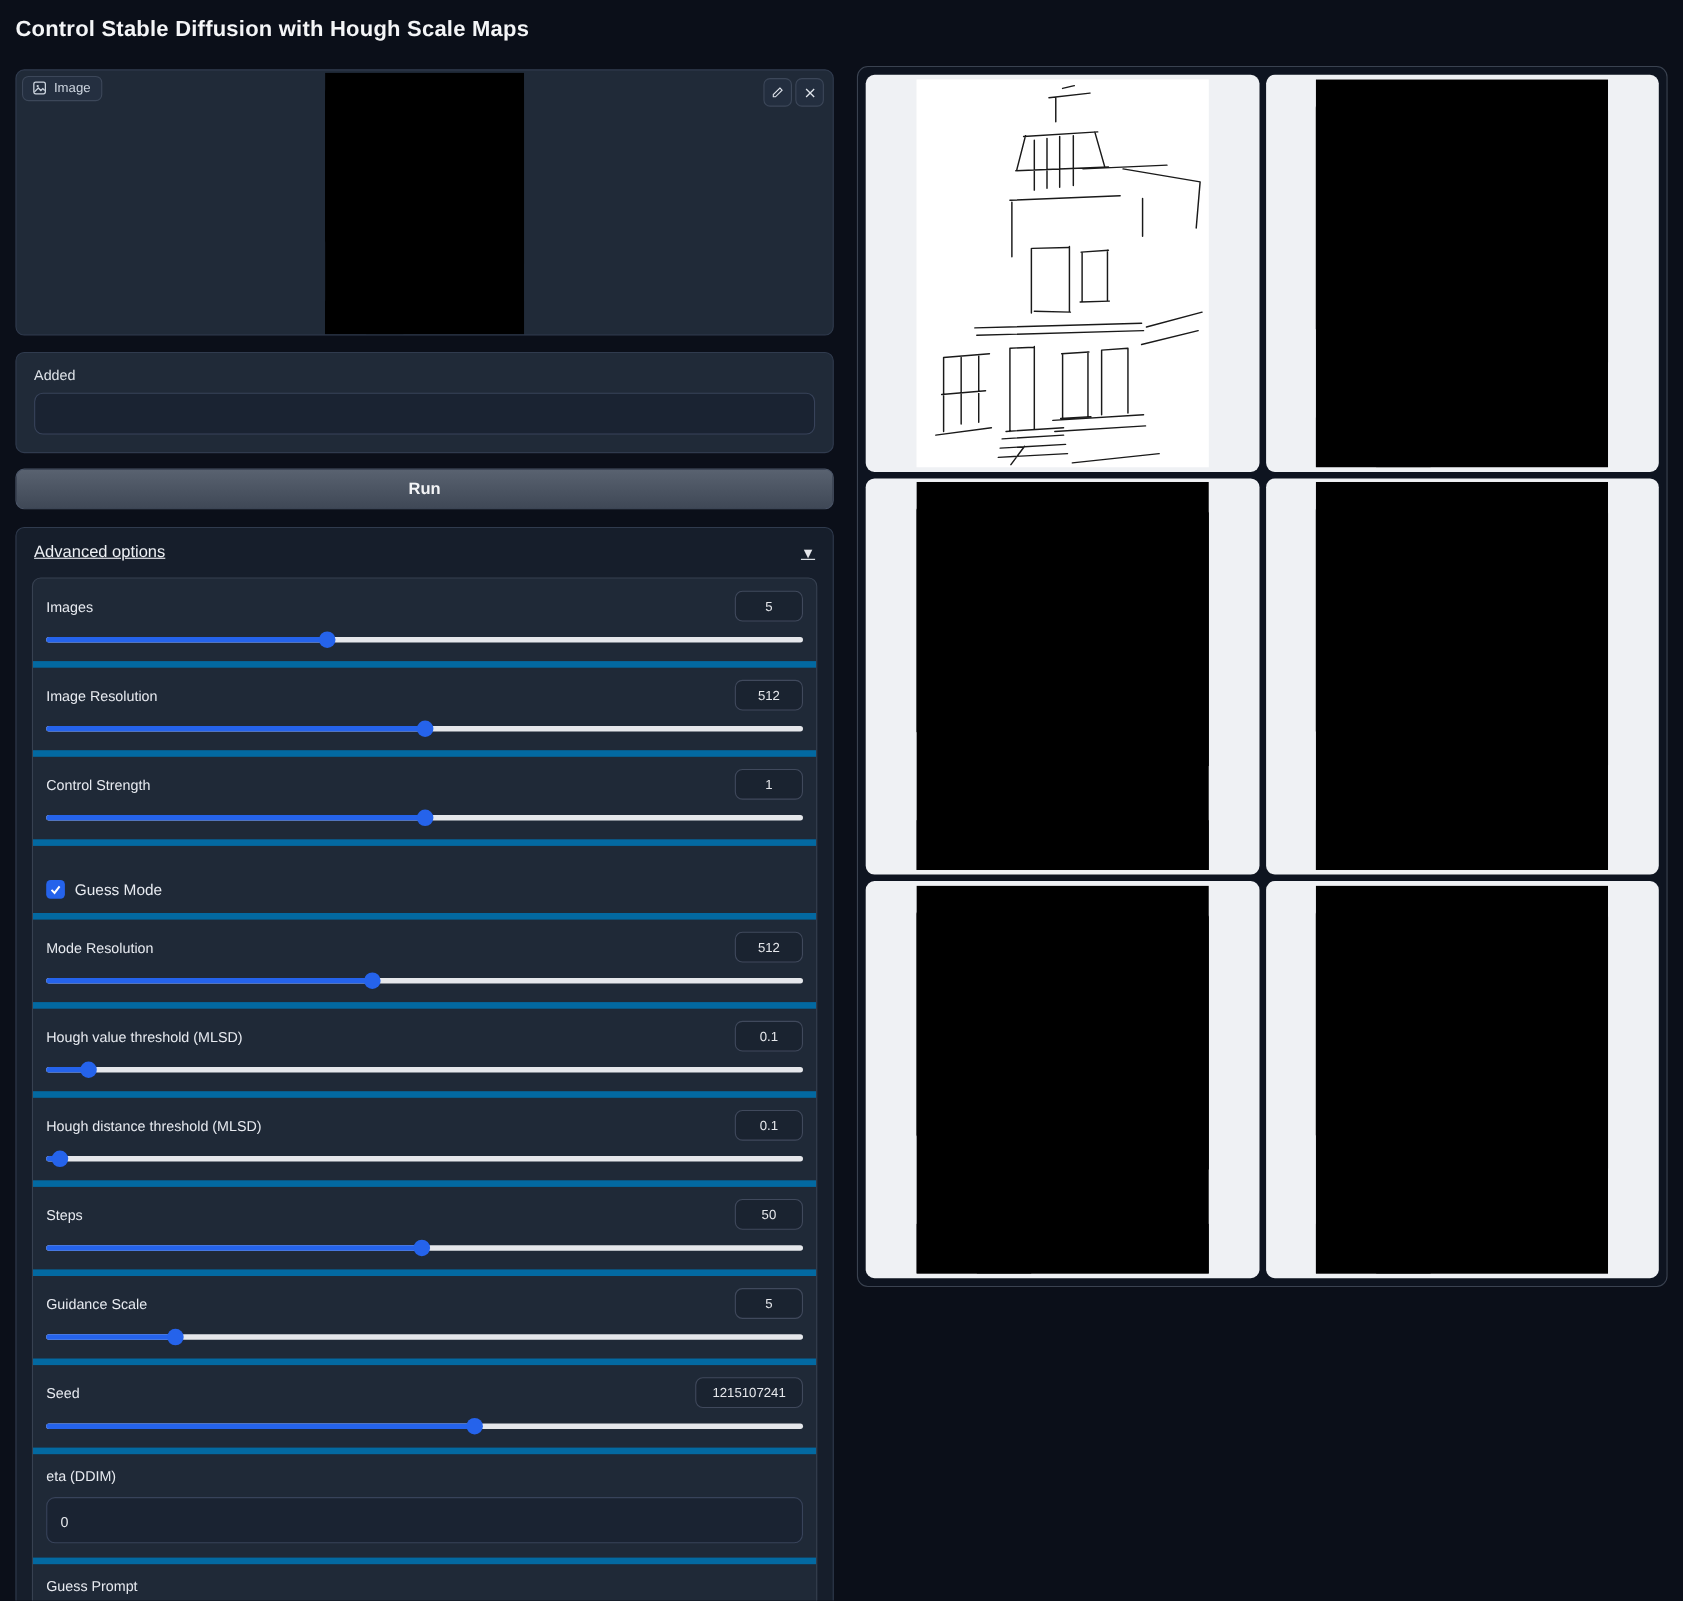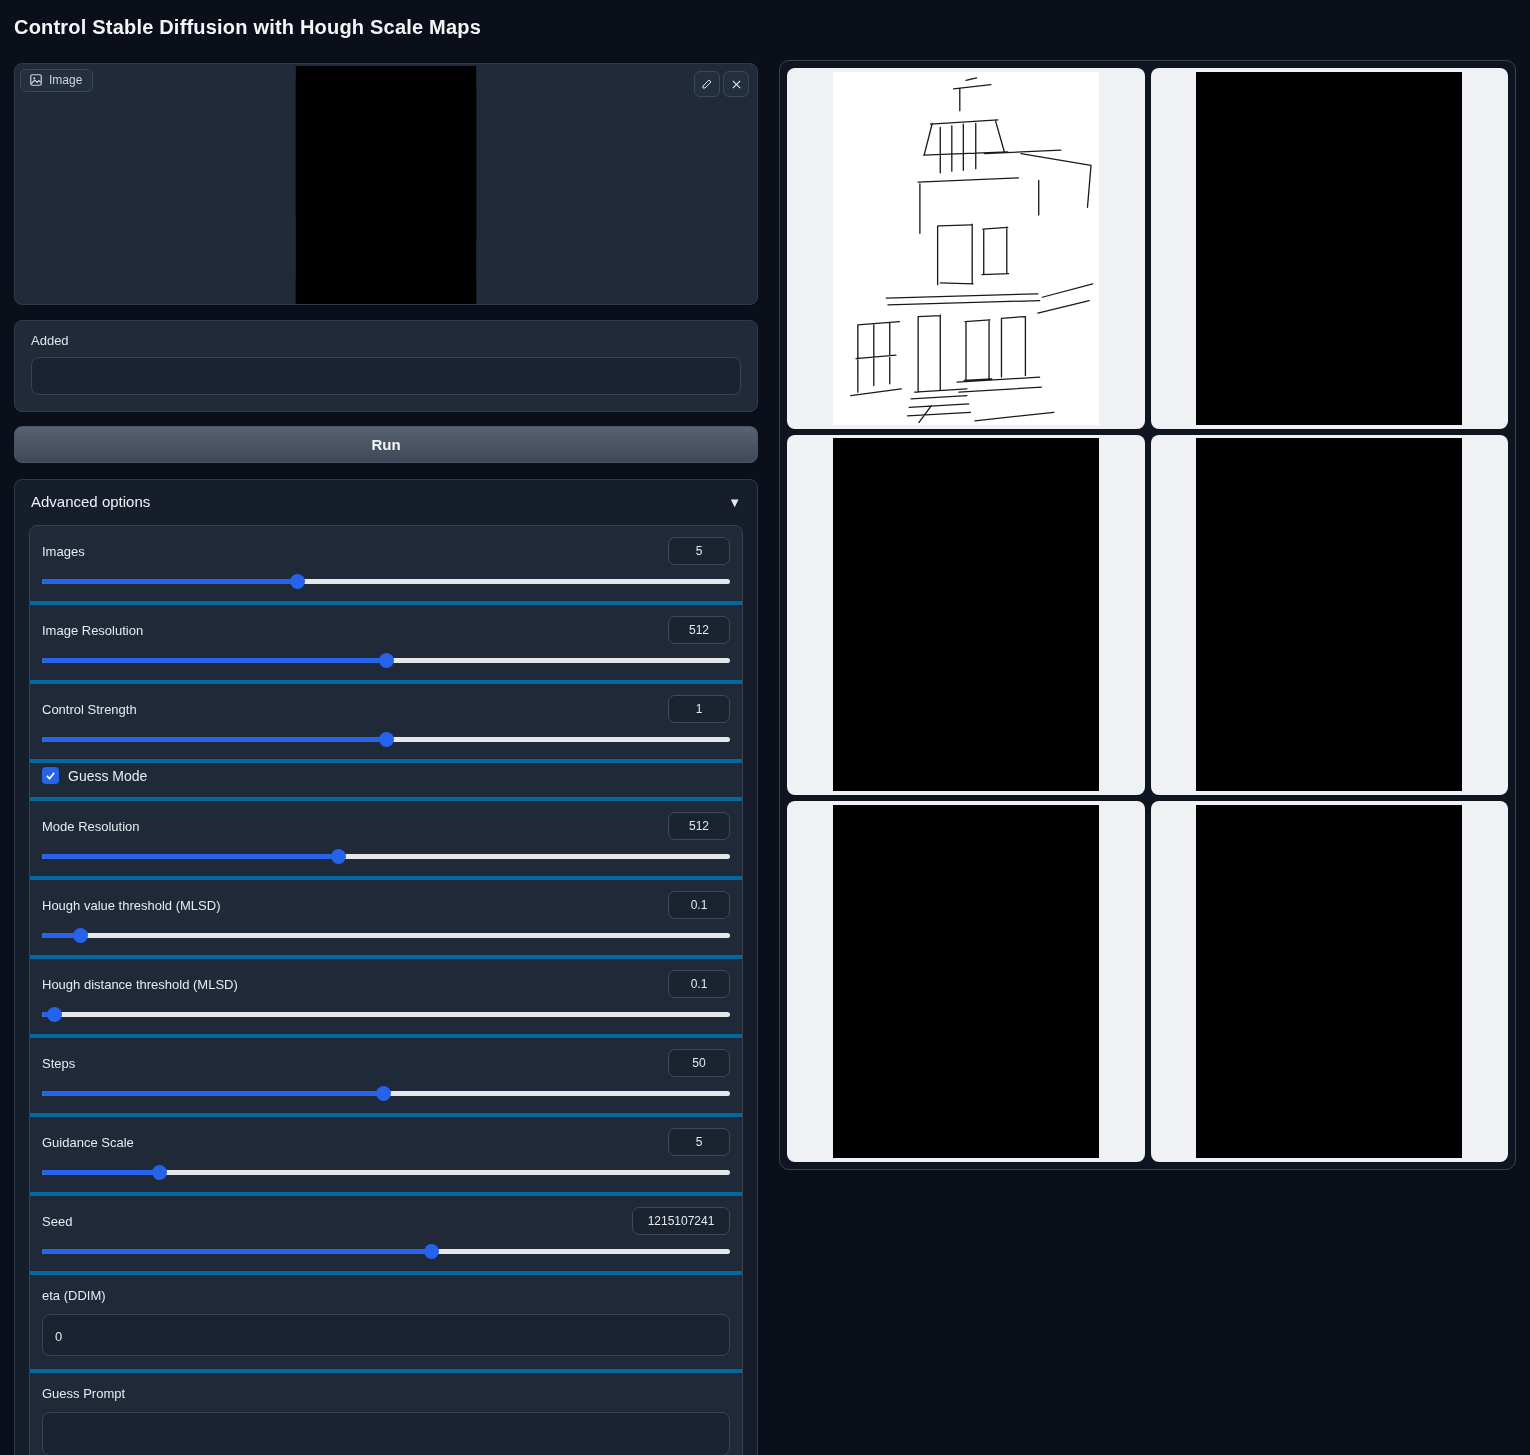--- a/index.html
+++ b/index.html
@@ -52,46 +52,46 @@
   .prompt-panel .tbox{margin-top:9px;height:38px;}
   .run{
     margin-top:14px;width:100%;height:37px;border:1px solid #4a5466;border-radius:8px;
     background:linear-gradient(180deg,var(--run-top,#596270),var(--run-bottom,#3f4856));
     color:#f3f4f6;font-size:15px;font-weight:700;cursor:pointer;
     font-family:"Liberation Sans",sans-serif;
   }
   .advanced{margin-top:16px;background:#161e2b;padding-bottom:14px;}
   .acc-head{
     display:flex;align-items:flex-end;justify-content:space-between;
-    padding:13px 16px;font-size:15px;color:#eef1f5;cursor:pointer;
+    padding:13px 16px;font-size:15px;color:#eef1f5;cursor:pointer;text-decoration:underline;
   }
   .acc-head .arrow{font-size:13px;color:#e5e7eb;}
   .form{
     margin:2px 14px 0 14px;border:1px solid var(--form-border,#374151);
     border-radius:8px;overflow:hidden;background:var(--form-row-bg,#1f2937);
   }
   .row{padding:11px 12px 13px 12px;}
-  .row + .row{border-top:4px solid #0369a1;}
+  .row + .row{border-top:6px solid #0369a1;}
   .srow-top{display:flex;align-items:center;justify-content:space-between;}
   .lab{font-size:13px;color:#e7eaf0;}
   .val{
     height:24px;background:#1a2330;border:1px solid #40495c;border-radius:7px;
     color:#e5e7eb;font-size:12px;text-align:center;outline:none;
     font-family:"Liberation Sans",sans-serif;
   }
   .track{
     position:relative;height:5px;border-radius:3px;margin-top:14px;margin-bottom:4px;
     background:var(--slider-track,#e5e7eb);cursor:pointer;
   }
   .fill{position:absolute;left:0;top:0;bottom:0;border-radius:3px;background:var(--accent,#2563eb);}
   .thumb{
     position:absolute;top:-5px;width:15px;height:15px;border-radius:50%;
     background:var(--accent,#2563eb);cursor:grab;
   }
-  .crow{display:flex;align-items:center;gap:9px;padding-top:4px;padding-bottom:13px;}
+  .crow{display:flex;align-items:center;gap:9px;padding-top:31px;padding-bottom:13px;}
   .cbox{
     width:17px;height:17px;border-radius:4px;background:var(--accent,#2563eb);
     display:inline-flex;align-items:center;justify-content:center;cursor:pointer;flex:0 0 auto;
   }
   .clab{font-size:14px;color:#e7eaf0;}
   .trow .tbox{margin-top:10px;height:44px;}
   .trow .tbox.single{height:42px;padding-top:12px;}
   
   .gallery{
     position:absolute;left:779px;top:60px;width:737px;height:1110px;

